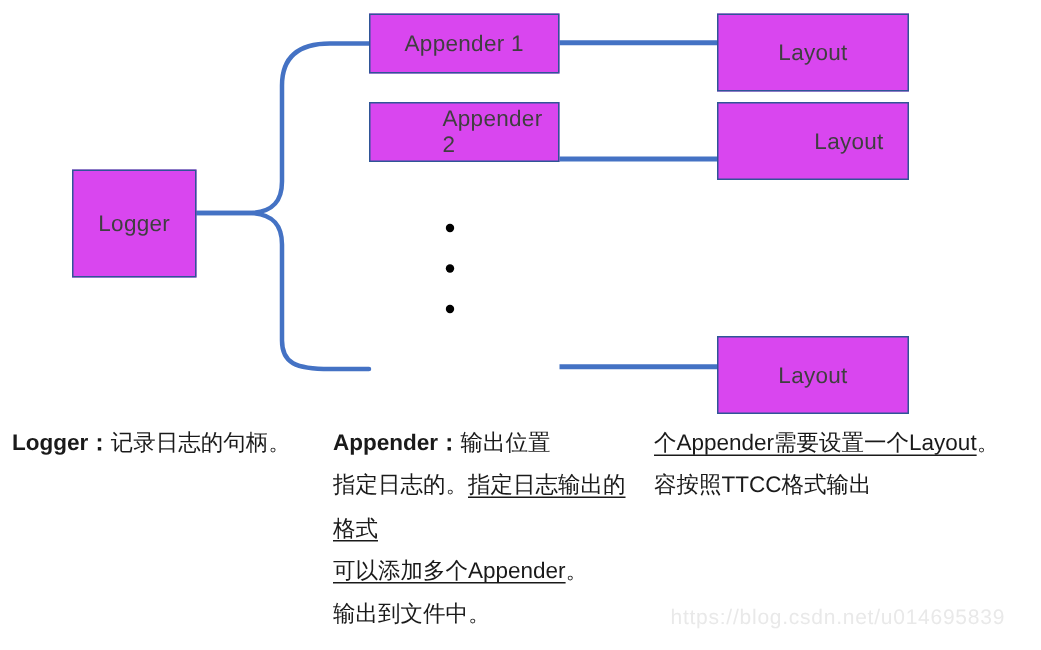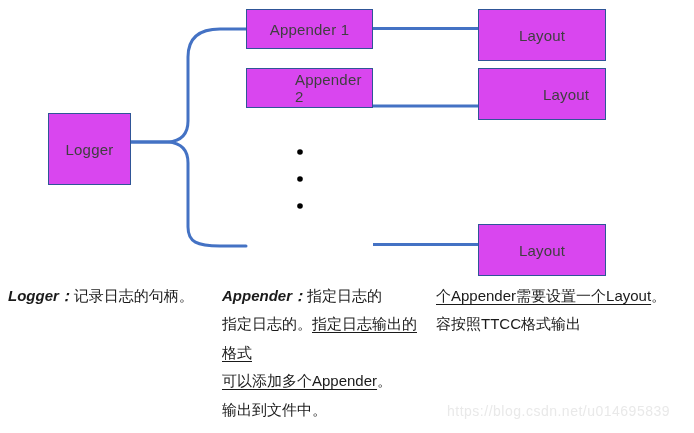--- a/index.html
+++ b/index.html
@@ -29,21 +29,21 @@
   .layoutbox { left:478px; width:128px; height:52px; }
   .row1{ top:9px; } .row2{ top:68px;padding-left:48px; } .row3{ top:224px; }
 
   .desc{
     position:absolute; top:282px;
     font-size:15px; line-height:28.4px; color:var(--body-text);
   }
   .desc-col1{ left:8px;   width:214px; }
   .desc-col2{ left:222px; width:204px; }
   .desc-col3{ left:436px; width:258px; }
-  .desc .b{ font-weight:bold;font-style:italic; }
+  .desc .b{ font-weight:bold; }
   .desc .u{ text-decoration:underline; text-underline-offset:3px; }
 
   .watermark{
     position:absolute; left:447px; top:403px;
     font-size:14px; color:var(--watermark); letter-spacing:.5px;
     white-space:nowrap;
   }
 </style>
 </head>
 <body>
@@ -74,21 +74,21 @@
 
   <div class="node appender row2">Appender 2</div>
   <div class="node layoutbox row2">Layout</div>
 
   <div class="node layoutbox row3">Layout</div>
 
   <div class="desc desc-col1">
       <div><span class="b">Logger：</span><span>记录日志的句柄。</span></div>
     </div>
   <div class="desc desc-col2">
-      <div><span class="b">Appender：</span><span>指定日志的</span></div>
+      <div><span class="b">Appender：</span><span>输出位置</span></div>
       <div><span>指定日志的。</span><span class="u">指定日志输出的格式</span></div>
       <div><span class="u">可以添加多个Appender</span><span>。</span></div>
       <div><span>输出到文件中。</span></div>
     </div>
   <div class="desc desc-col3">
       <div><span class="u">个Appender需要设置一个Layout</span><span>。</span></div>
       <div><span>容按照TTCC格式输出</span></div>
     </div>
 
   <div class="watermark">https://blog.csdn.net/u014695839</div>

